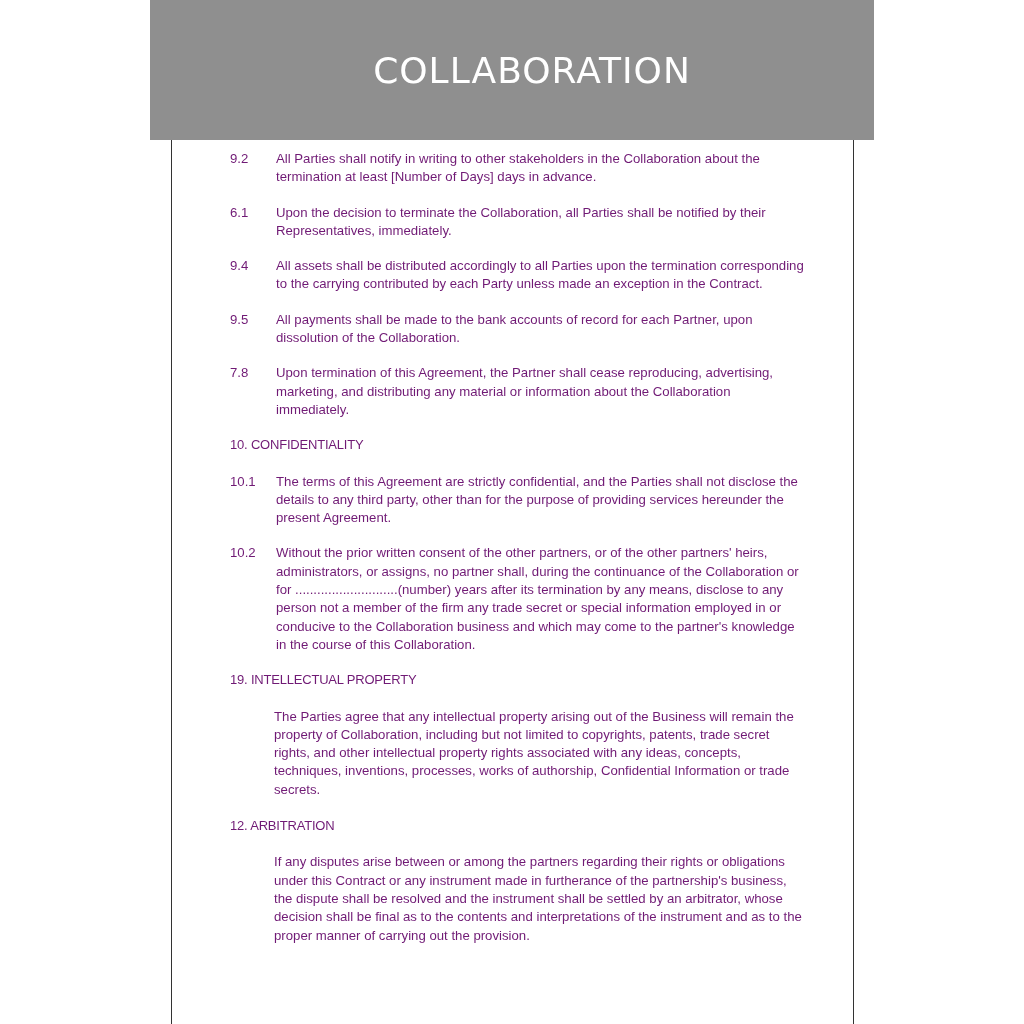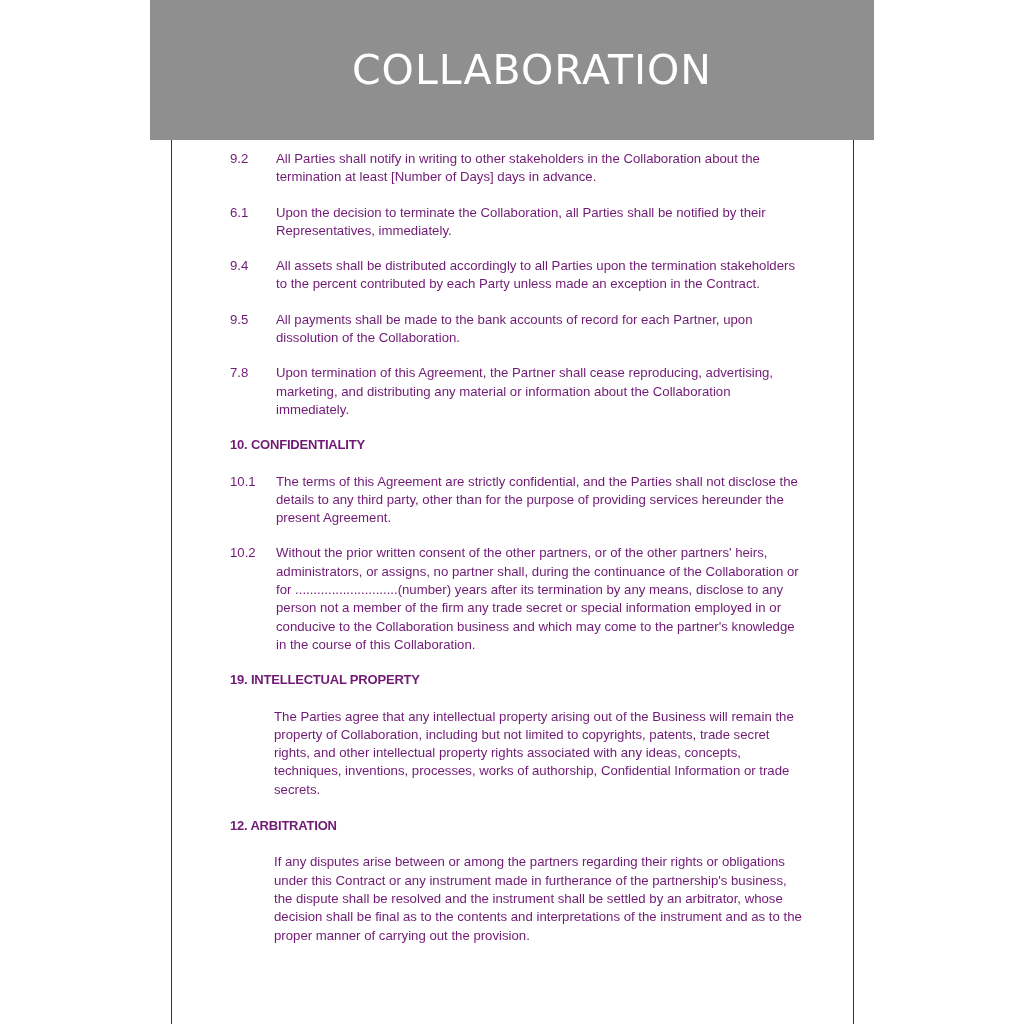--- a/index.html
+++ b/index.html
@@ -11,30 +11,30 @@
       position: absolute; left: 171px; top: 0; width: 681px; height: 1024px;
       border-left: 1.5px solid #333; border-right: 1.5px solid #333; background: #fff;
     }
     .banner {
       position: absolute; left: 150px; top: 0; width: 724px; height: 140px;
       background: #8f8f8f; display: flex; flex-direction: column; align-items: center; justify-content: center;
       z-index: 2;
     }
     .banner .line {
       color: #ffffff; font-family: "DejaVu Sans", sans-serif; font-weight: 300;
-      font-size: 41px; letter-spacing: 1px; line-height: 47px; font-weight: normal; margin-left: 40px;
+      font-size: 36px; letter-spacing: 1px; line-height: 47px; font-weight: normal; margin-left: 40px;
     }
     .content {
       position: absolute; left: 230px; top: 150px; width: 575px;
       font-size: 13.2px; line-height: 18.3px; color: #701a75;
     }
     .clause { display: flex; margin-bottom: 17px; }
     .clause .num { width: 46px; flex: none; }
     .clause .text { flex: 1; }
-    .heading { font-weight: bold; font-size: 13px; margin: 0 0 18px 0; letter-spacing: -0.2px; }
+    .heading { font-weight: normal; font-size: 13px; margin: 0 0 18px 0; letter-spacing: -0.2px; }
     .para { margin-bottom: 18px; margin-left: 44px; }
   </style>
 </head>
 <body>
 
 <div class="page"></div>
 
 <div class="banner">
   <div class="line">COLLABORATION</div>
 </div>
@@ -43,21 +43,21 @@
   <div class="clause">
     <span class="num">9.2</span>
     <span class="text">All Parties shall notify in writing to other stakeholders in the Collaboration about the termination at least [Number of Days] days in advance.</span>
   </div>
   <div class="clause">
     <span class="num">6.1</span>
     <span class="text">Upon the decision to terminate the Collaboration, all Parties shall be notified by their Representatives, immediately.</span>
   </div>
   <div class="clause">
     <span class="num">9.4</span>
-    <span class="text">All assets shall be distributed accordingly to all Parties upon the termination stakeholders to the percent contributed by each Party unless made an exception in the Contract.</span>
+    <span class="text">All assets shall be distributed accordingly to all Parties upon the termination corresponding to the carrying contributed by each Party unless made an exception in the Contract.</span>
   </div>
   <div class="clause">
     <span class="num">9.5</span>
     <span class="text">All payments shall be made to the bank accounts of record for each Partner, upon dissolution of the Collaboration.</span>
   </div>
   <div class="clause">
     <span class="num">7.8</span>
     <span class="text">Upon termination of this Agreement, the Partner shall cease reproducing, advertising, marketing, and distributing any material or information about the Collaboration immediately.</span>
   </div>
 

